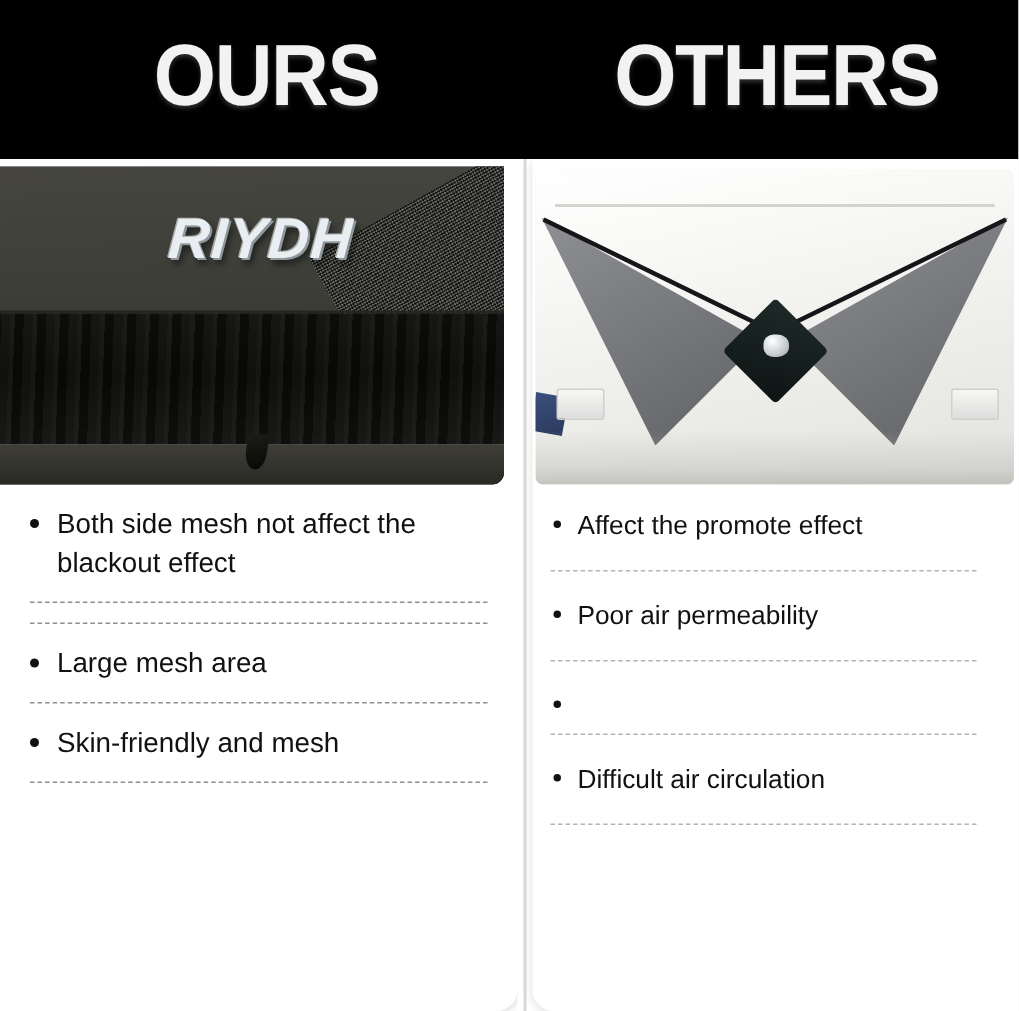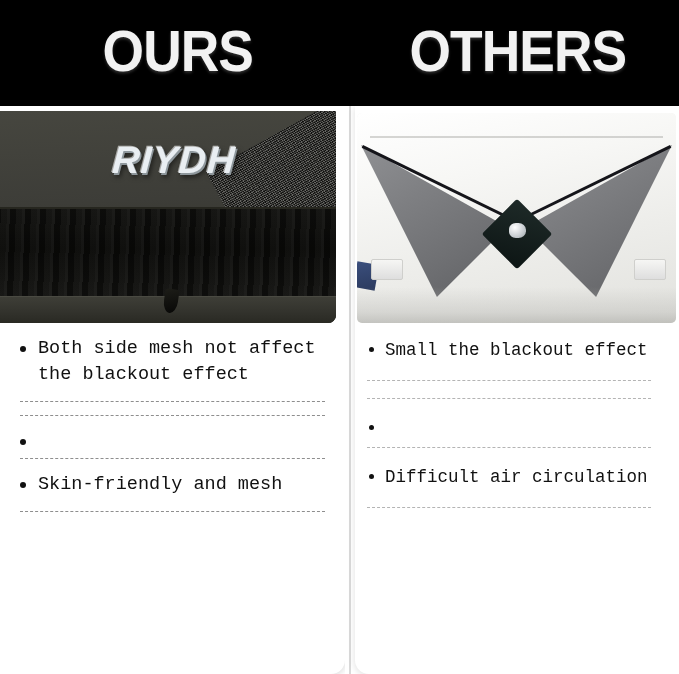--- a/index.html
+++ b/index.html
@@ -253,21 +253,21 @@
   }
   .bullet {
     flex: 0 0 auto;
     width: 6px; height: 6px;
     border-radius: 50%;
     background: #111111;
     margin-top: 10px;
   }
   .feature-text {
     color: #111111;
-    font-family: Liberation Mono, monospace;
+    font-family: Liberation Sans, sans-serif;
   }
   .divider {
     height: 0;
     border-top: 1px dashed #9a9a9a;
   }
 
   
   .col-left .features { padding-left: 0; }
   .col-left .feature-item { padding: 0 20px 0 20px; }
   .col-left .bullet { margin-right: 12px; }
@@ -312,20 +312,21 @@
       <div class="feature-item">
         <span class="bullet"></span>
         <span class="feature-text">Both side mesh not affect the blackout effect</span>
       </div>
       <div class="divider"></div>
 
       <div class="divider"></div>
 
       <div class="feature-item">
         <span class="bullet"></span>
+        <span class="feature-text">Large mesh area</span>
       </div>
       <div class="divider"></div>
 
       <div class="feature-item">
         <span class="bullet"></span>
         <span class="feature-text">Skin-friendly and mesh</span>
       </div>
       <div class="divider"></div>
 
     </div>
@@ -347,24 +348,28 @@
       <div class="rp-bluepatch"></div>
       <div class="rp-tab l"></div>
       <div class="rp-tab r"></div>
       <div class="rp-fold"></div>
     </div>
 
     <div class="features right">
 
       <div class="feature-item">
         <span class="bullet"></span>
-        <span class="feature-text">Small the blackout effect</span>
-      </div>
-      <div class="divider"></div>
-
+        <span class="feature-text">Affect the promote effect</span>
+      </div>
+      <div class="divider"></div>
+
+      <div class="feature-item">
+        <span class="bullet"></span>
+        <span class="feature-text">Poor air permeability</span>
+      </div>
       <div class="divider"></div>
 
       <div class="feature-item">
         <span class="bullet"></span>
       </div>
       <div class="divider"></div>
 
       <div class="feature-item">
         <span class="bullet"></span>
         <span class="feature-text">Difficult air circulation</span>

